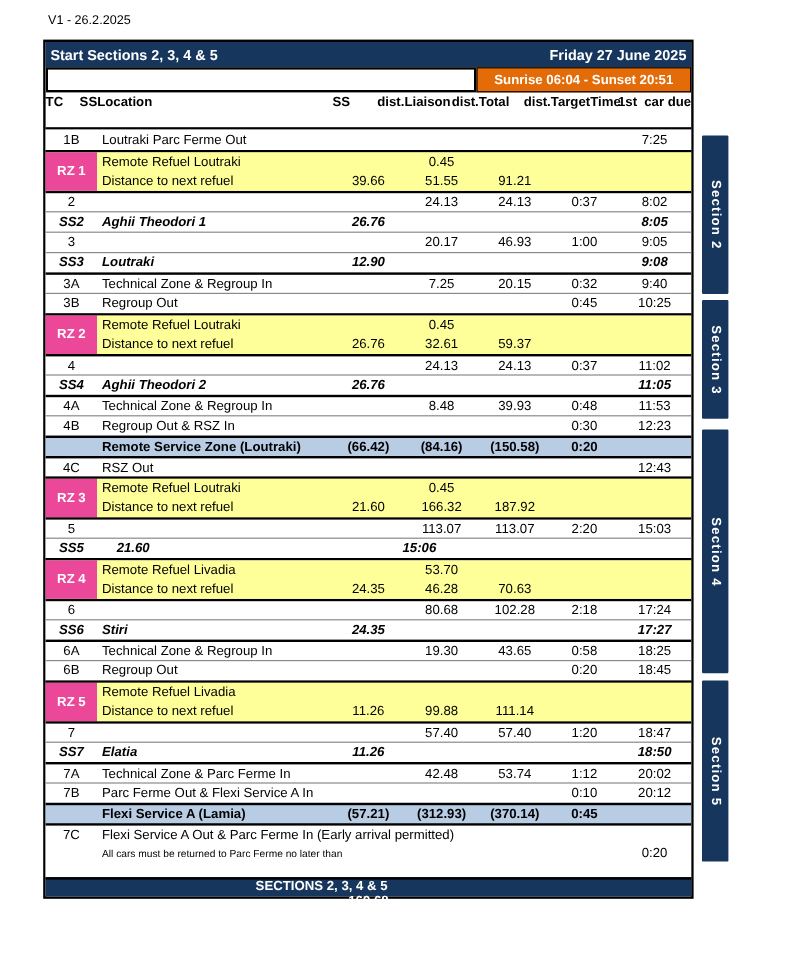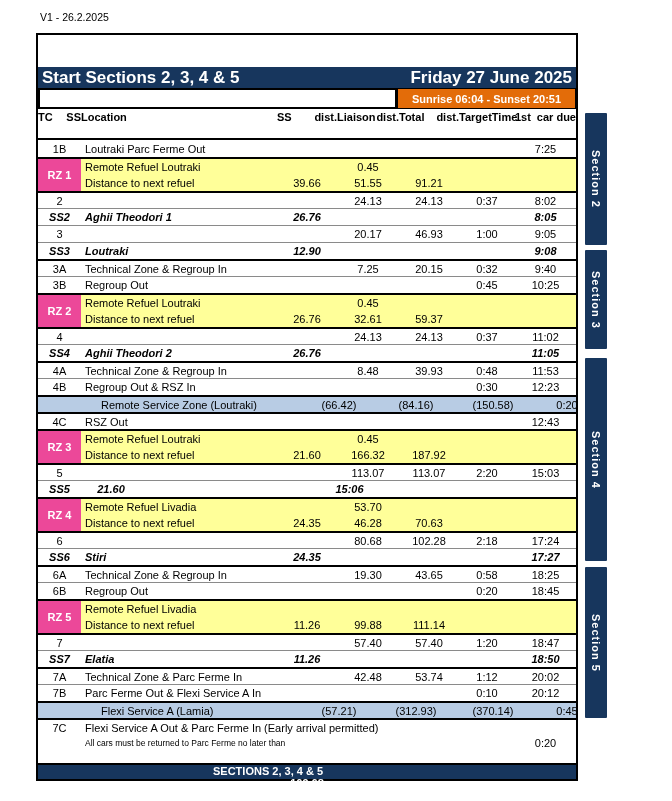--- a/index.html
+++ b/index.html
@@ -5,43 +5,43 @@
   :root{
     --navy:#17365D; --orange:#E36C09; --yellow:#FFFF99; --blue:#B8CCE4;
     --thin:#8a8a8a;
   }
   *{margin:0;padding:0;box-sizing:border-box;}
   html,body{background:#fff;}
   .page{position:relative;width:672px;height:801px;background:#fff;
         font-family:"Liberation Sans",sans-serif;color:#000;overflow:hidden;}
   .version{position:absolute;left:40px;top:11px;font-size:10.5px;}
   .doc{position:absolute;left:36px;top:33px;width:542px;border:2px solid #000;background:#fff;}
-  .titlebar{height:21px;background:var(--navy);color:#fff;font-weight:bold;font-size:17px;
-            display:flex;justify-content:space-between;align-items:center;padding:0 4px;margin-top:32px;}
+  .titlebar{height:21px;background:var(--navy);color:#fff;font-weight:bold;font-size:12px;
+            display:flex;justify-content:space-between;align-items:center;padding:0 4px;}
   .subbar{display:flex;height:21px;}
   .subbar-white{flex:1;background:#fff;border:2px solid #000;}
   .subbar-sun{width:179px;background:var(--orange);border:1px solid #000;color:#fff;
               font-weight:bold;font-size:11px;display:flex;align-items:center;justify-content:center;}
   .header-row{display:flex;height:31px;border-bottom:2px solid #000;font-weight:bold;font-size:11px;}
   .hcell{display:flex;flex-direction:row;justify-content:space-between;
          text-align:center;padding:2px 0 1px 0;}
   .hcell span{display:block;line-height:13px;}
   
   .col-tc{width:43px;text-align:center;flex:none;}
   .col-loc{width:196px;padding-left:4px;text-align:left;white-space:nowrap;overflow:visible;flex:none;}
   .col-ss{width:60px;text-align:center;flex:none;}
   .col-lia{width:62px;text-align:center;flex:none;}
   .col-tot{width:60px;text-align:center;flex:none;}
   .col-tgt{width:56px;text-align:center;flex:none;}
   .col-due{width:61px;text-align:center;flex:none;}
   .row{display:flex;align-items:center;height:17px;font-size:11px;background:#fff;}
   .bt-thick{border-top:2px solid #000;}
   .bt-thin{border-top:1px solid var(--thin);}
   .ss-row{font-weight:bold;font-style:italic;}
-  .service-row{background:var(--blue);font-weight:normal;gap:16px;}
+  .service-row{background:var(--blue);font-weight:bold;}
   .rz-block{display:flex;align-items:stretch;height:34px;}
   .rz-label{width:43px;background:#ec4899;color:#fff;font-weight:bold;font-size:11px;
             display:flex;align-items:center;justify-content:center;flex:none;}
   .rz-lines{flex:1;background:var(--yellow);display:flex;flex-direction:column;}
   .rz-line{display:flex;align-items:center;height:17px;font-size:11px;}
   .note-row{height:15px;align-items:center;}
   .note-loc{flex:1;padding-left:4px;font-size:8.5px;white-space:nowrap;}
   .spacer{height:13px;}
   .footer-row{display:flex;align-items:center;height:16px;background:var(--navy);color:#fff;
               font-weight:bold;font-size:11px;border-top:2px solid #000;flex-direction:column;}

